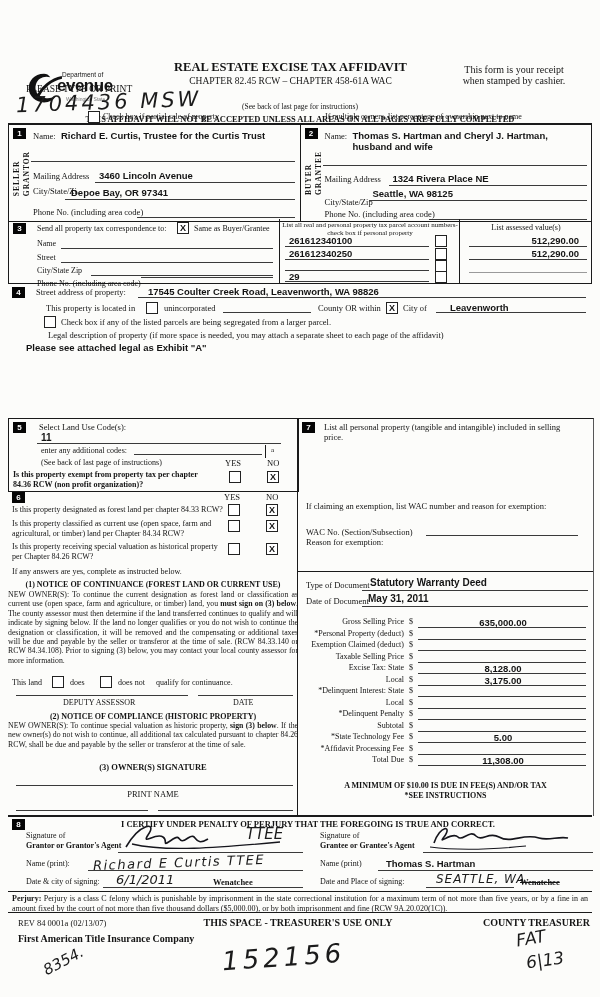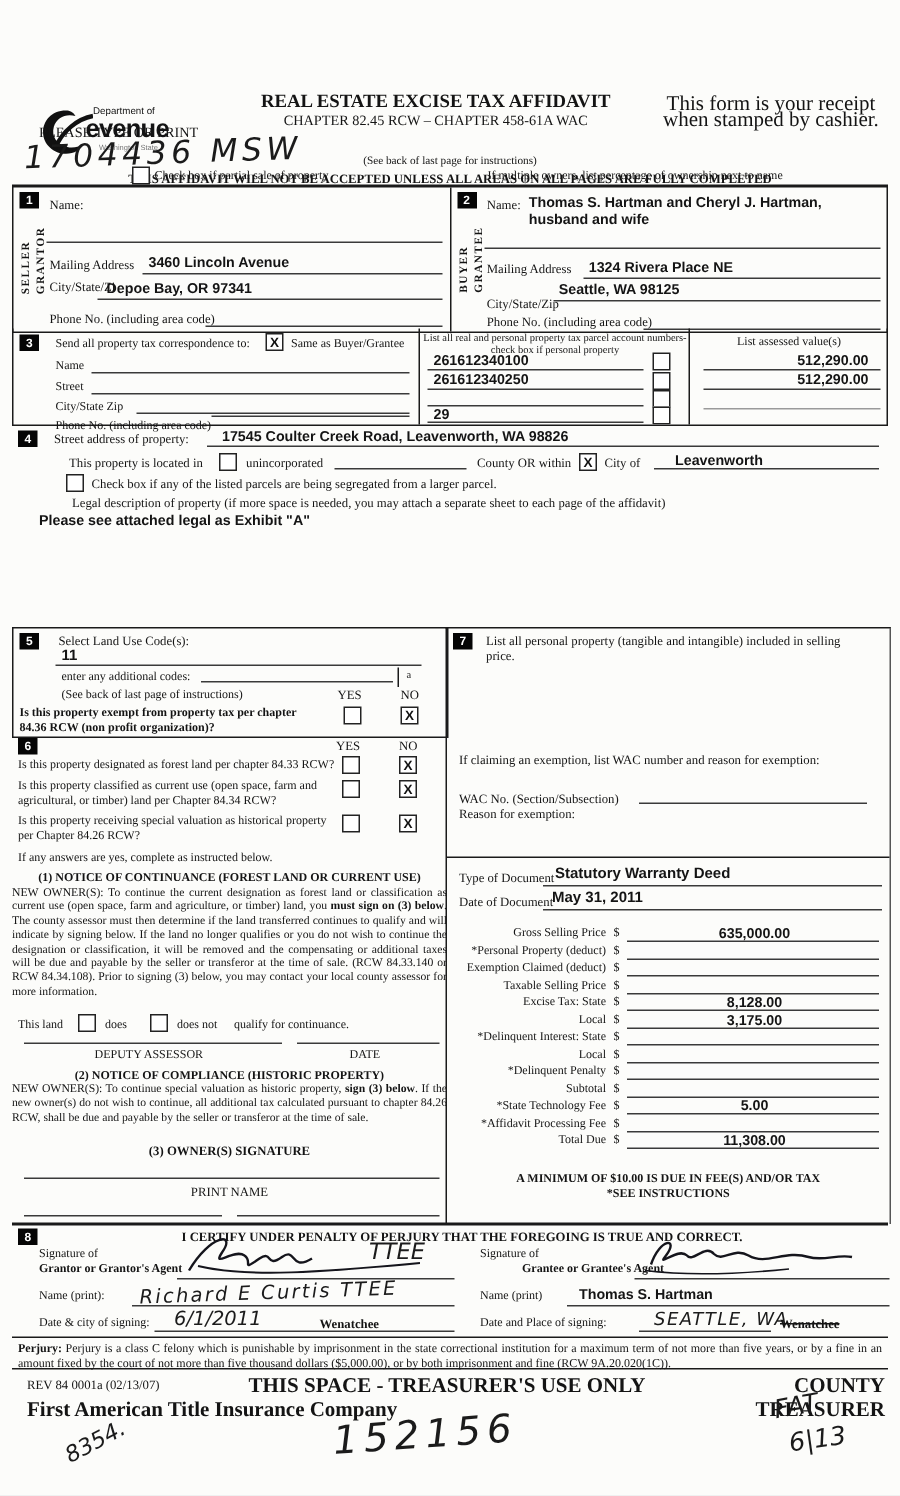--- a/index.html
+++ b/index.html
@@ -10,21 +10,21 @@
   .val{font-family:"Liberation Sans",sans-serif;font-weight:bold;}
   .hand{font-family:"DejaVu Sans",sans-serif;font-style:italic;color:#1b1b1b;}
   .ln{position:absolute;height:0;border-bottom:1px solid #3a3a3a;}
   .ln.gray{border-bottom-color:#9a9a9a;}
   .cb{position:absolute;width:10px;height:10px;border:1px solid #222;background:#fff;
       text-align:center;font:bold 9px/10px "Liberation Sans",sans-serif;color:#111;}
   .numbox{position:absolute;width:13px;height:11px;background:#050505;color:#fff;text-align:center;
       font:bold 8px/11px "Liberation Sans",sans-serif;}
   .vwrap{position:absolute;display:flex;gap:1px;}
   .vtext{writing-mode:vertical-rl;transform:rotate(180deg);font:bold 7.5px "Liberation Serif",serif;letter-spacing:1px;}
-  .s8{font-size:8px;} .s85{font-size:8.5px;} .s9{font-size:14px;} .s95{font-size:9.5px;} .s75{font-size:7.5px;} .s7{font-size:7px;}
+  .s8{font-size:8px;} .s85{font-size:8.5px;} .s9{font-size:10px;} .s95{font-size:9.5px;} .s75{font-size:7.5px;} .s7{font-size:7px;}
   .b{font-weight:bold;}
   .just{text-align:justify;line-height:9.4px;font-size:7.8px;}
   .ctr{text-align:center;}
   .sec12{position:absolute;left:8px;top:123px;width:582px;height:96px;border:1.5px solid #1a1a1a;border-top-width:2px;display:flex;}
   .half{position:relative;width:50%;}
   .half+.half{border-left:1.5px solid #1a1a1a;}
   .sec3{position:absolute;left:8px;top:219px;width:582px;height:64px;border:1.5px solid #1a1a1a;border-top:none;}
   .vdiv{position:absolute;width:0;border-left:1px solid #1a1a1a;}
   .sec5{position:absolute;left:8px;top:418px;width:289px;height:72px;border:1px solid #1a1a1a;}
   .sec6{position:absolute;left:8px;top:492px;width:290px;}
@@ -74,20 +74,21 @@
   <span class="abs srf s8" style="left:325px;top:112px;">If multiple owners, list percentage of ownership next to name</span>
 
   <div class="sec12">
     <div class="half">
       <div class="numbox" style="left:4px;top:3px;">1</div>
       <div class="vwrap" style="left:3px;top:26px;">
         <span class="vtext">SELLER</span>
         <span class="vtext">GRANTOR</span>
       </div>
       <span class="abs srf s85" style="left:24px;top:6px;">Name:</span>
+      <span class="abs val s95" style="left:52px;top:5px;width:230px;">Richard E. Curtis, Trustee for the Curtis Trust</span>
       <div class="ln" style="left:22px;top:36px;width:264px;"></div>
       <span class="abs srf s85" style="left:24px;top:46px;">Mailing Address</span>
       <span class="abs val s95" style="left:90px;top:45px;">3460 Lincoln Avenue</span>
       <div class="ln" style="left:86px;top:57px;width:200px;"></div>
       <span class="abs srf s85" style="left:24px;top:61px;">City/State/Zi</span>
       <span class="abs val s95" style="left:62px;top:62px;">Depoe Bay, OR 97341</span>
       <div class="ln" style="left:56px;top:74px;width:230px;"></div>
       <span class="abs srf s85" style="left:24px;top:82px;">Phone No. (including area code)</span>
       <div class="ln" style="left:128px;top:92px;width:158px;"></div>
     </div>
@@ -368,21 +369,21 @@
     <div class="ln" style="left:110px;top:35px;width:185px;"></div>
     <span class="abs srf s8" style="left:18px;top:42px;">Name (print):</span>
     <span class="abs hand" style="left:85px;top:38px;font-size:13px;letter-spacing:1.5px;transform:rotate(-2deg);">Richard E Curtis TTEE</span>
     <div class="ln" style="left:80px;top:53px;width:215px;"></div>
     <span class="abs srf s8" style="left:18px;top:60px;">Date &amp; city of signing:</span>
     <span class="abs hand" style="left:108px;top:55px;font-size:13px;">6/1/2011</span>
     <span class="abs b srf s85" style="left:205px;top:60px;">Wenatchee</span>
     <div class="ln" style="left:95px;top:70px;width:200px;"></div>
 
     <span class="abs srf s8" style="left:312px;top:14px;">Signature of</span>
-    <span class="abs b srf s8" style="left:312px;top:24px;margin-left:28px;">Grantee or Grantee's Agent</span>
+    <span class="abs b srf s8" style="left:312px;top:24px;">Grantee or Grantee's Agent</span>
     <svg class="abs" style="left:418px;top:6px;" width="150" height="30" viewBox="0 0 150 30">
       <path d="M8 20 C14 2 27 2 18 14 C11 23 26 8 32 14 C36 19 44 6 50 13 C56 19 63 8 73 14 C85 21 97 10 113 15 C123 18 132 13 142 15" stroke="#15151c" stroke-width="1.6" fill="none"></path>
       <path d="M4 24 C35 28 70 26 100 23" stroke="#15151c" stroke-width="1.1" fill="none"></path>
     </svg>
     <div class="ln" style="left:415px;top:35px;width:170px;"></div>
     <span class="abs srf s8" style="left:312px;top:42px;">Name (print)</span>
     <span class="abs val s95" style="left:378px;top:41px;">Thomas S. Hartman</span>
     <div class="ln" style="left:370px;top:53px;width:215px;"></div>
     <span class="abs srf s8" style="left:312px;top:60px;">Date and Place of signing:</span>
     <span class="abs hand" style="left:428px;top:55px;font-size:12px;letter-spacing:1px;">SEATTLE, WA</span>

